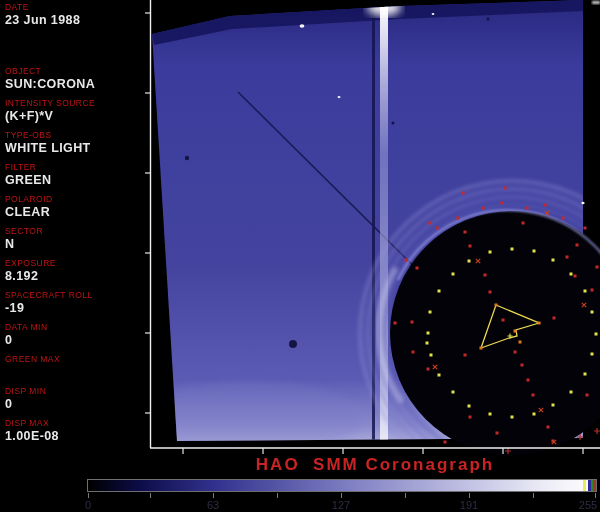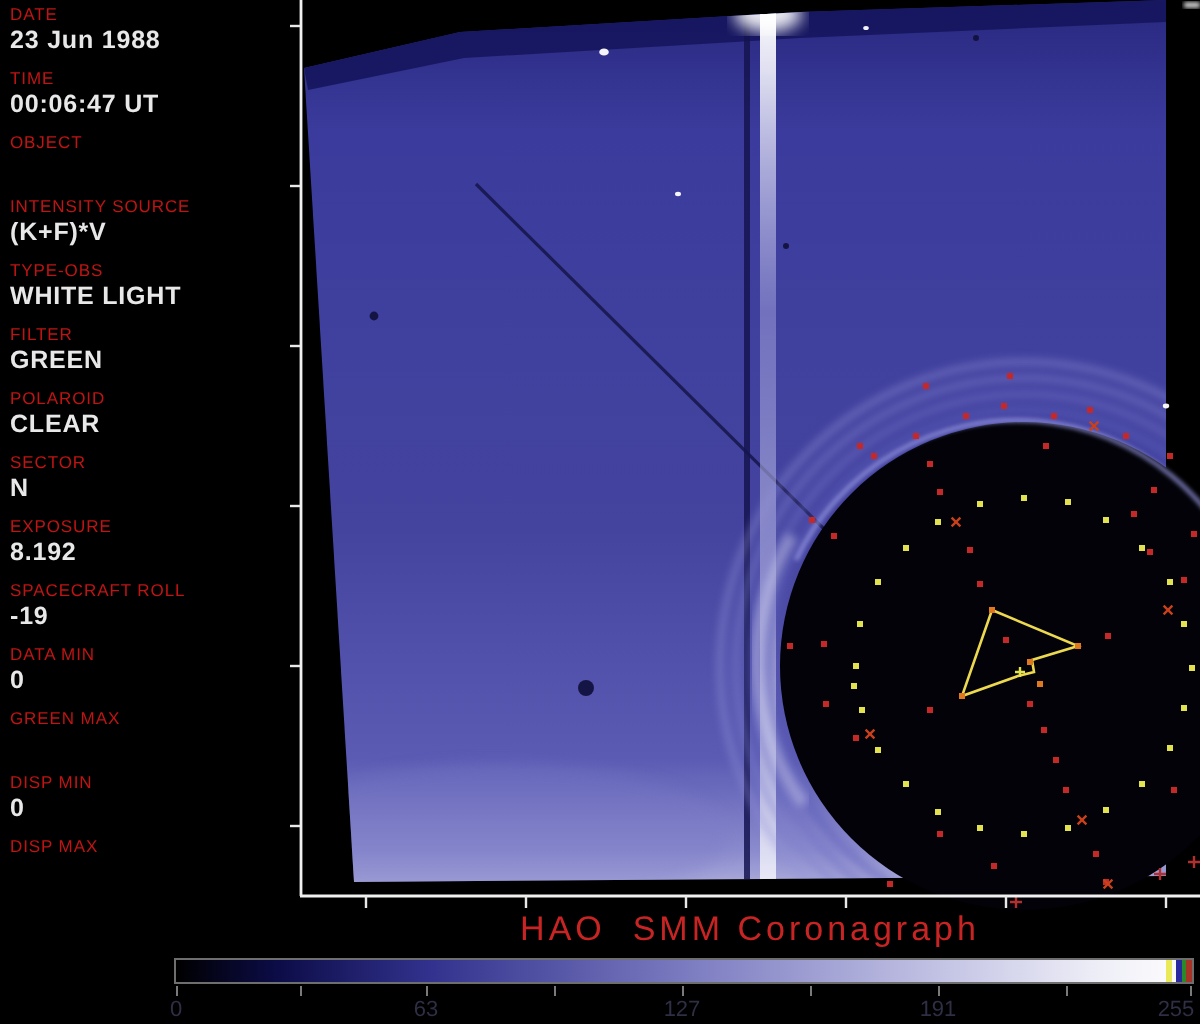--- a/index.html
+++ b/index.html
@@ -10,21 +10,21 @@
   #sidebar{position:absolute;left:0;top:0;width:145px;height:456px;background:#000;z-index:5;}
   .field{position:absolute;left:5px;width:140px;line-height:1;}
   .flabel{display:block;font-size:8.5px;letter-spacing:.45px;color:#c01414;font-weight:normal;}
   .fvalue{display:block;font-size:12.5px;letter-spacing:.4px;color:#e8e8e8;margin-top:2px;font-weight:bold;}
 
   
   #imgsvg{position:absolute;left:0;top:0;z-index:1;}
 
   
   #caption{position:absolute;left:150px;top:455px;width:450px;text-align:center;z-index:6;}
-  #caption span{font-size:17px;letter-spacing:2px;color:#c82424;white-space:pre;}
+  #caption span{font-size:17px;letter-spacing:2px;color:#c82424;white-space:pre;font-weight:bold;}
 
   
   #colorbar{position:absolute;left:0;top:474px;width:600px;height:38px;z-index:6;}
   #cbar{position:absolute;left:87px;top:5px;width:510px;height:13px;
         border:1px solid #6e6e6e;box-sizing:border-box;
         background:linear-gradient(to right,#000000 0%,#0c0c48 10%,#32328e 25%,#8080c4 52%,#c2c2e4 75%,#ececf6 90%,#ffffff 100%);}
   .stripe{position:absolute;top:0;height:100%;}
   .tick{position:absolute;top:19px;width:1px;height:5px;background:#7a7a7a;}
   .cblabel{position:absolute;top:25px;width:40px;margin-left:-20px;text-align:center;
            font-size:11px;color:#2e2e44;}
@@ -32,26 +32,23 @@
 </head>
 <body>
 
 <div id="stage">
 
   <aside id="sidebar">
     <div class="field" style="top:3px">
         <span class="flabel">DATE</span>
         <span class="fvalue">23 Jun 1988</span>
       </div>
-    <div class="field" style="top:35px">
-        <span class="flabel">TIME</span>
-        <span class="fvalue">00:06:47 UT</span>
-      </div>
     <div class="field" style="top:67px">
         <span class="flabel">OBJECT</span>
+        <span class="fvalue">SUN:CORONA</span>
       </div>
     <div class="field" style="top:99px">
         <span class="flabel">INTENSITY SOURCE</span>
         <span class="fvalue">(K+F)*V</span>
       </div>
     <div class="field" style="top:131px">
         <span class="flabel">TYPE-OBS</span>
         <span class="fvalue">WHITE LIGHT</span>
       </div>
     <div class="field" style="top:163px">
@@ -80,20 +77,21 @@
       </div>
     <div class="field" style="top:355px">
         <span class="flabel">GREEN MAX</span>
       </div>
     <div class="field" style="top:387px">
         <span class="flabel">DISP MIN</span>
         <span class="fvalue">0</span>
       </div>
     <div class="field" style="top:419px">
         <span class="flabel">DISP MAX</span>
+        <span class="fvalue">1.00E-08</span>
       </div>
   </aside>
 
   <svg id="imgsvg" width="600" height="460" viewBox="0 0 600 460">
     <defs>
       <linearGradient id="gquad" x1="0" y1="0" x2="0" y2="1">
         <stop offset="0" stop-color="#28287f"></stop>
         <stop offset="0.15" stop-color="#3b3b9d"></stop>
         <stop offset="0.60" stop-color="#44449f"></stop>
         <stop offset="0.86" stop-color="#5b5bb4"></stop>

